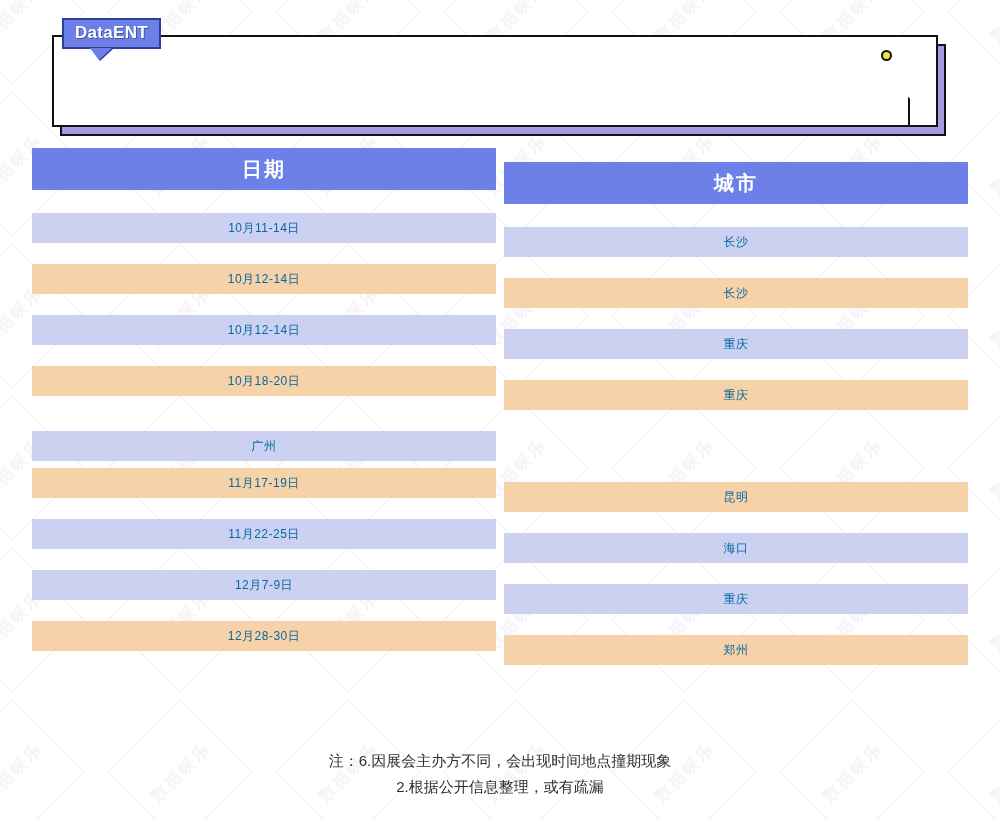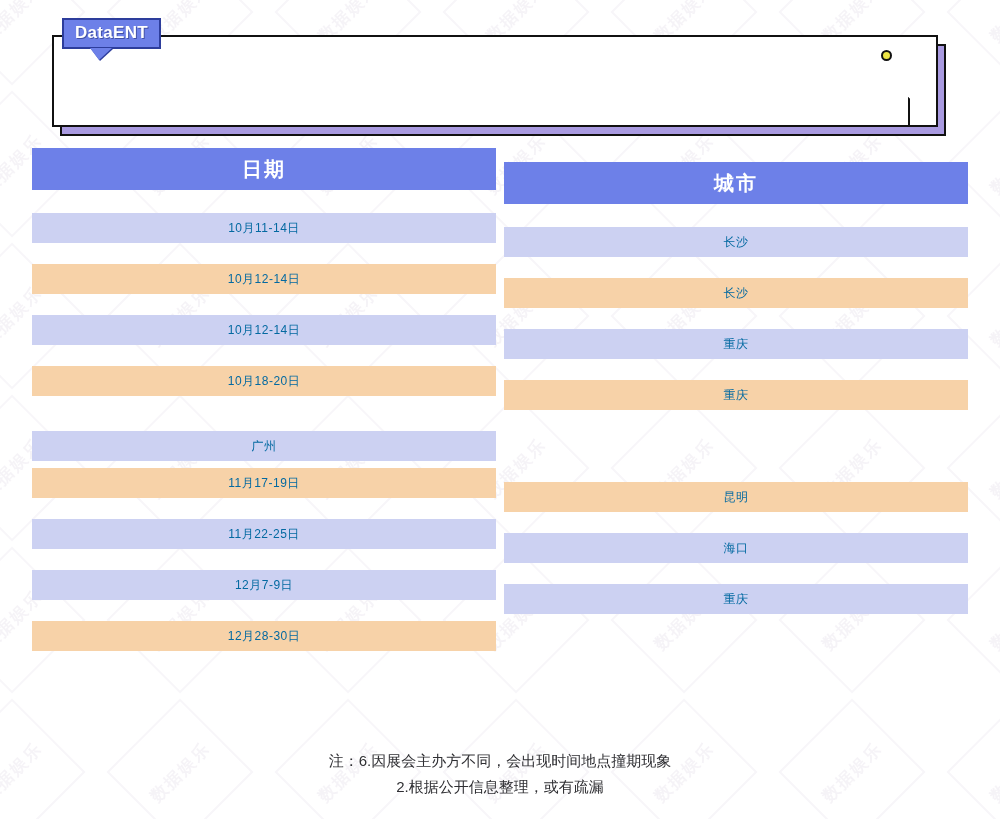--- a/index.html
+++ b/index.html
@@ -294,19 +294,20 @@
     <div class="trow purple">
       <div class="cell col-date">11月22-25日</div>
       <div class="cell col-city">海口</div>
     </div>
     <div class="trow purple">
       <div class="cell col-date">12月7-9日</div>
       <div class="cell col-city">重庆</div>
     </div>
     <div class="trow orange">
       <div class="cell col-date">12月28-30日</div>
+      <div class="cell col-city">郑州</div>
     </div>
   </div>
 
 <div class="footnotes">
   <div>注：6.因展会主办方不同，会出现时间地点撞期现象</div>
   <div>2.根据公开信息整理，或有疏漏</div>
 </div>
 
 </body></html>

